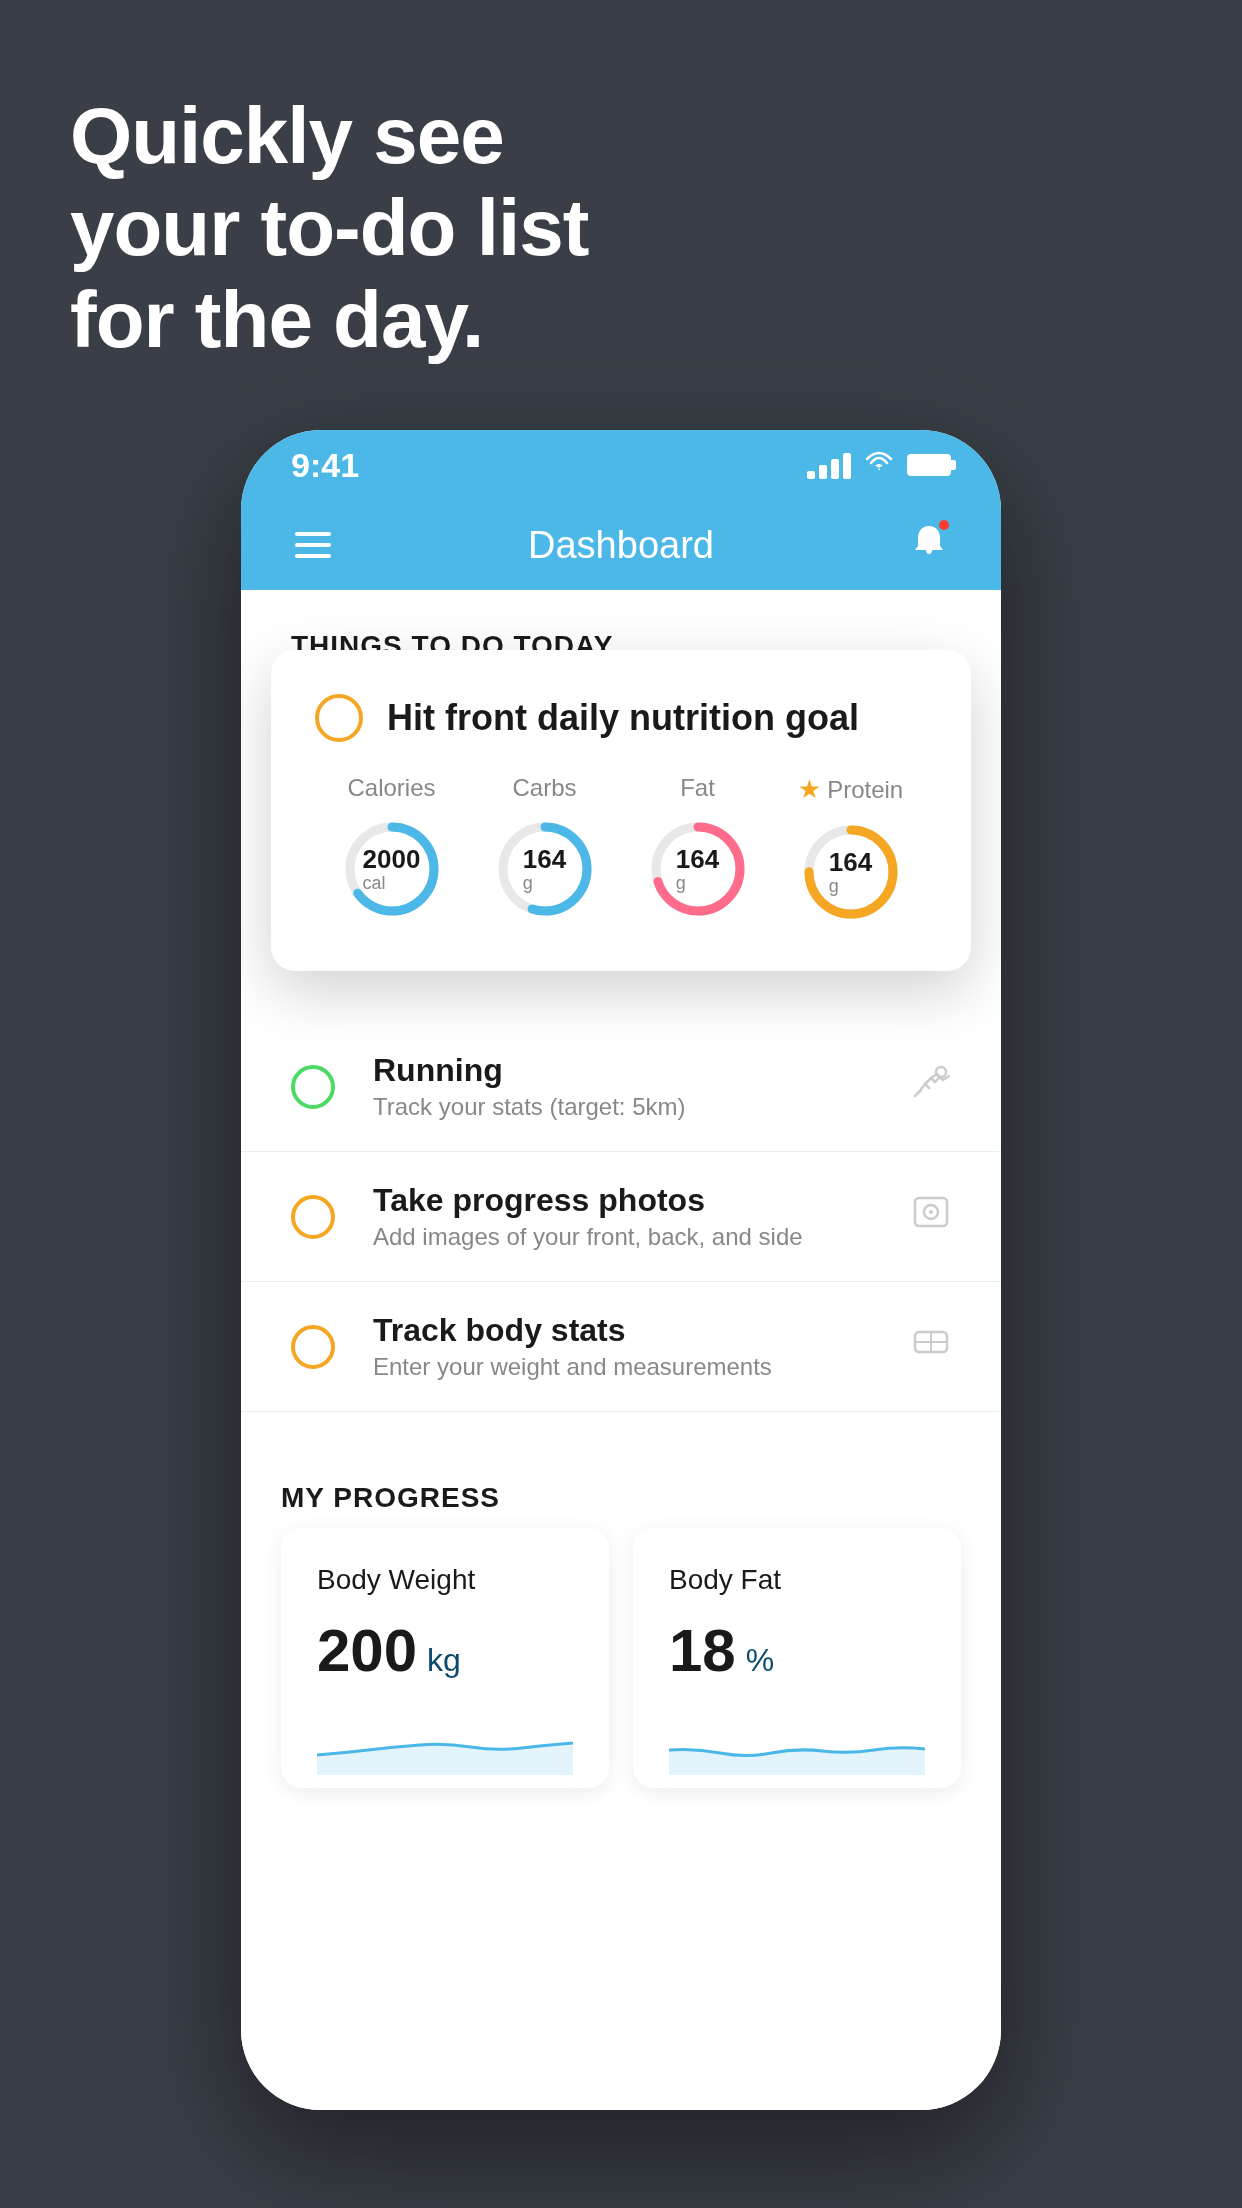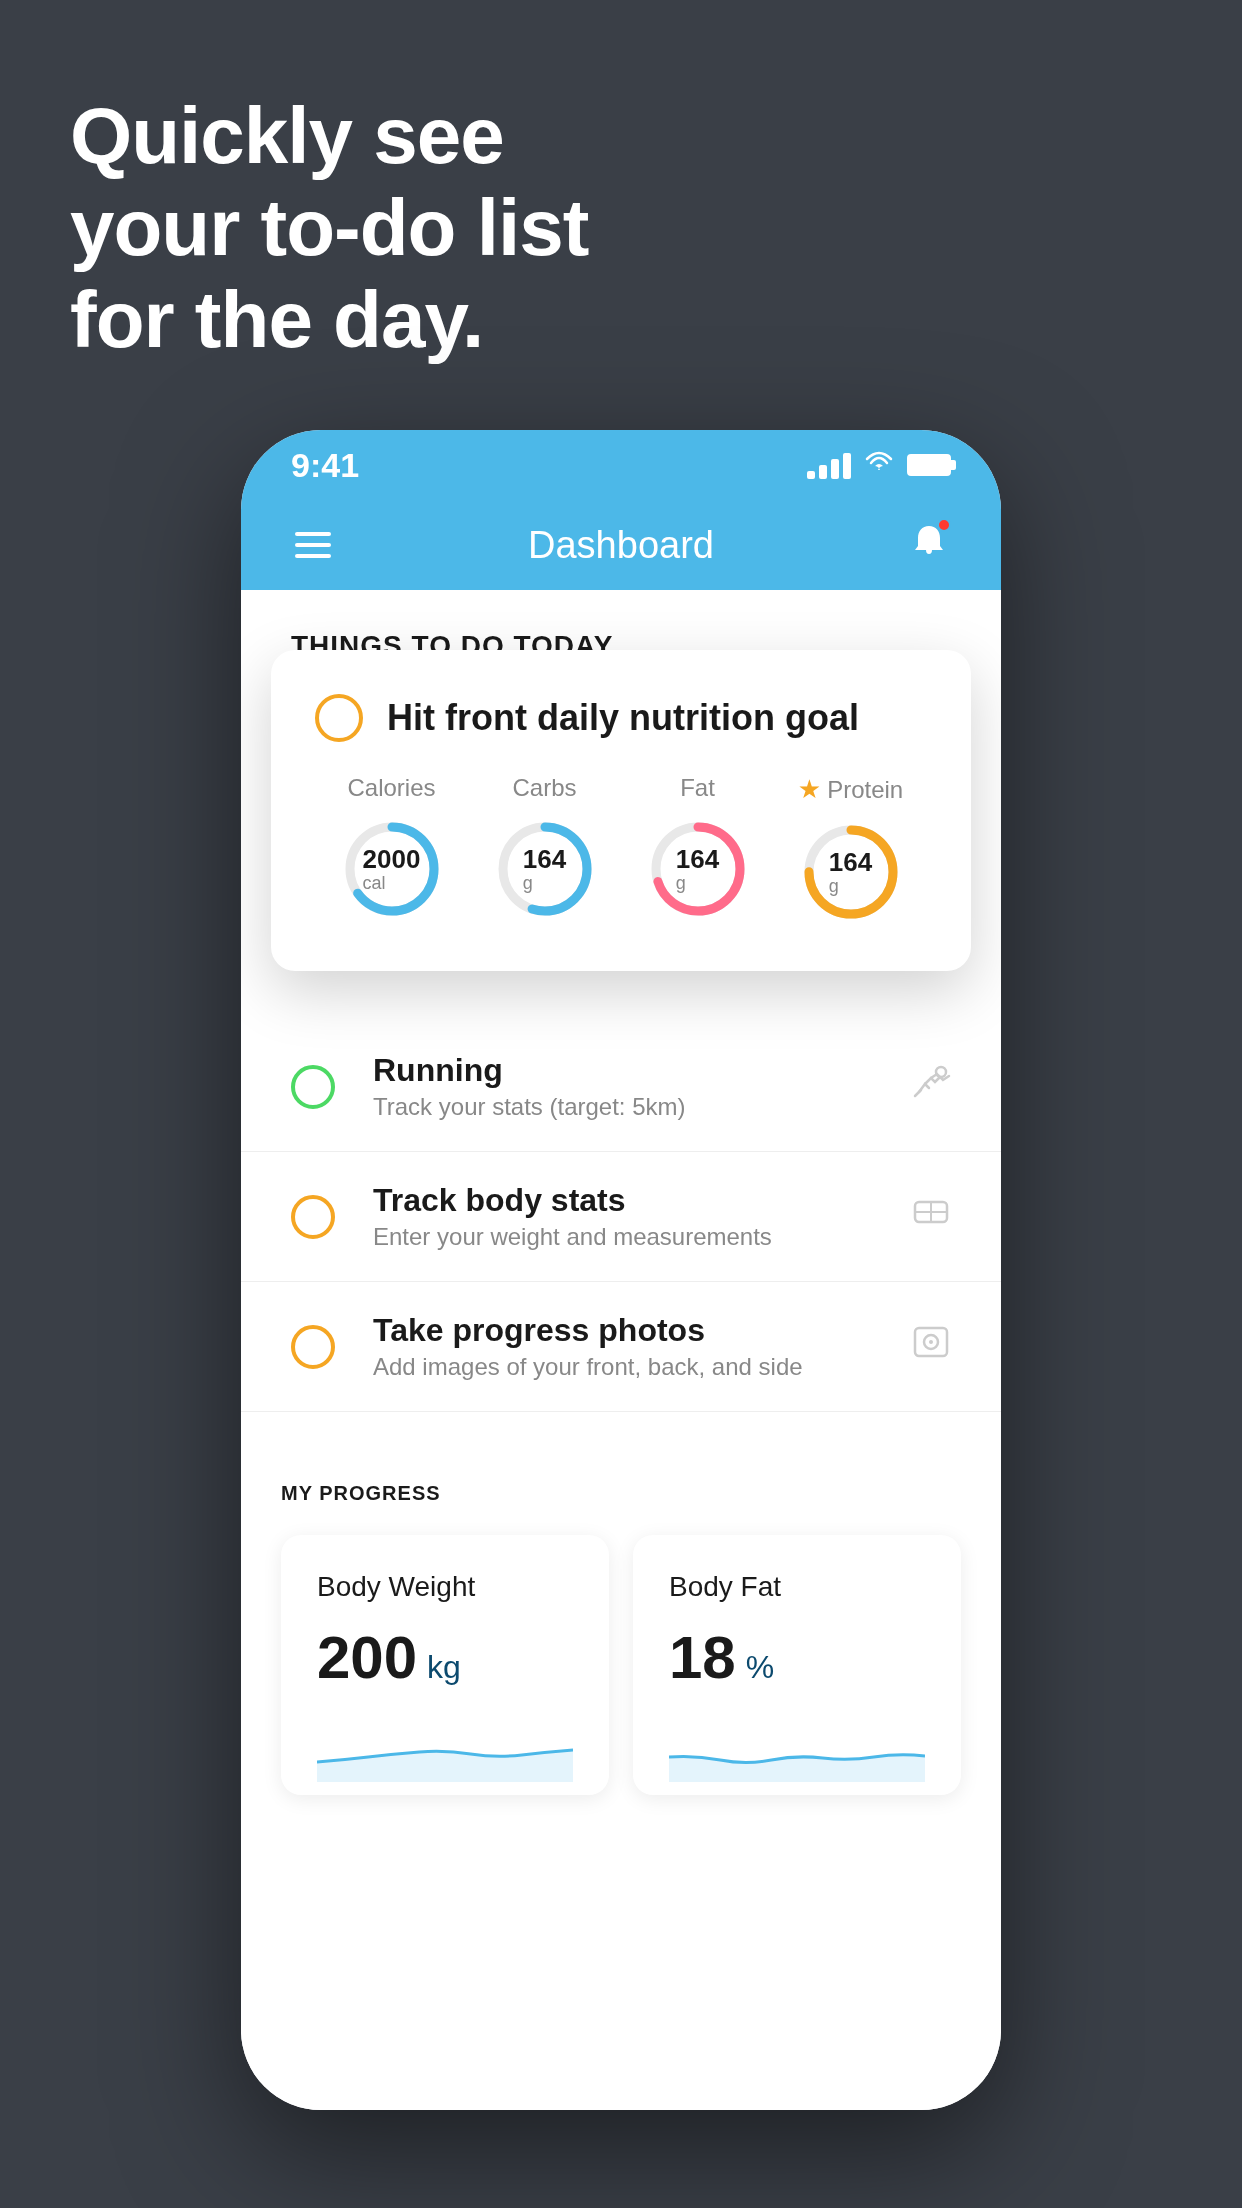--- a/index.html
+++ b/index.html
@@ -310,25 +310,25 @@
       font-size: 36px;
     }
 
     
     .progress-section {
       padding: 50px 40px 30px;
       margin-top: 20px;
     }
 
     .progress-header {
-      font-size: 20px;
+      font-size: 28px;
       font-weight: 800;
       color: #1a1a1a;
       letter-spacing: 1px;
-      margin-bottom: 30px;
+      margin-bottom: 14px;
     }
 
     .progress-cards {
       display: flex;
       gap: 24px;
     }
 
     .progress-card {
       flex: 1;
       background: #fff;
@@ -506,43 +506,43 @@
               <path d="M14 20 L20 14 L24 18 L28 14" stroke="#ccc" stroke-width="2.5" fill="none" stroke-linecap="round"></path>
               <path d="M8 28 L14 20 L18 24" stroke="#ccc" stroke-width="2.5" fill="none" stroke-linecap="round"></path>
               <path d="M4 32 L10 26" stroke="#ccc" stroke-width="2.5" fill="none" stroke-linecap="round"></path>
             </svg>
           </div>
         </div>
 
         <div class="todo-item">
           <div class="todo-circle yellow"></div>
           <div class="todo-text">
+            <div class="todo-name">Take progress photos</div>
+            <div class="todo-sub">Add images of your front, back, and side</div>
+          </div>
+          <div class="todo-icon">
+            <svg width="40" height="40" viewBox="0 0 40 40" fill="none">
+              <rect x="4" y="6" width="32" height="28" rx="4" stroke="#ccc" stroke-width="2.5" fill="none"></rect>
+              <circle cx="20" cy="20" r="7" stroke="#ccc" stroke-width="2.5" fill="none"></circle>
+              <circle cx="20" cy="20" r="2" fill="#ccc"></circle>
+            </svg>
+          </div>
+        </div>
+
+        <div class="todo-item">
+          <div class="todo-circle yellow"></div>
+          <div class="todo-text">
             <div class="todo-name">Track body stats</div>
             <div class="todo-sub">Enter your weight and measurements</div>
           </div>
           <div class="todo-icon">
             <svg width="40" height="36" viewBox="0 0 40 36" fill="none">
               <rect x="4" y="8" width="32" height="20" rx="4" stroke="#ccc" stroke-width="2.5" fill="none"></rect>
               <line x1="20" y1="8" x2="20" y2="28" stroke="#ccc" stroke-width="2"></line>
               <line x1="4" y1="18" x2="36" y2="18" stroke="#ccc" stroke-width="2"></line>
-            </svg>
-          </div>
-        </div>
-
-        <div class="todo-item">
-          <div class="todo-circle yellow"></div>
-          <div class="todo-text">
-            <div class="todo-name">Take progress photos</div>
-            <div class="todo-sub">Add images of your front, back, and side</div>
-          </div>
-          <div class="todo-icon">
-            <svg width="40" height="40" viewBox="0 0 40 40" fill="none">
-              <rect x="4" y="6" width="32" height="28" rx="4" stroke="#ccc" stroke-width="2.5" fill="none"></rect>
-              <circle cx="20" cy="20" r="7" stroke="#ccc" stroke-width="2.5" fill="none"></circle>
-              <circle cx="20" cy="20" r="2" fill="#ccc"></circle>
             </svg>
           </div>
         </div>
 
       </div>
 
       <div class="progress-section">
         <div class="progress-header">MY PROGRESS</div>
         <div class="progress-cards">
 

